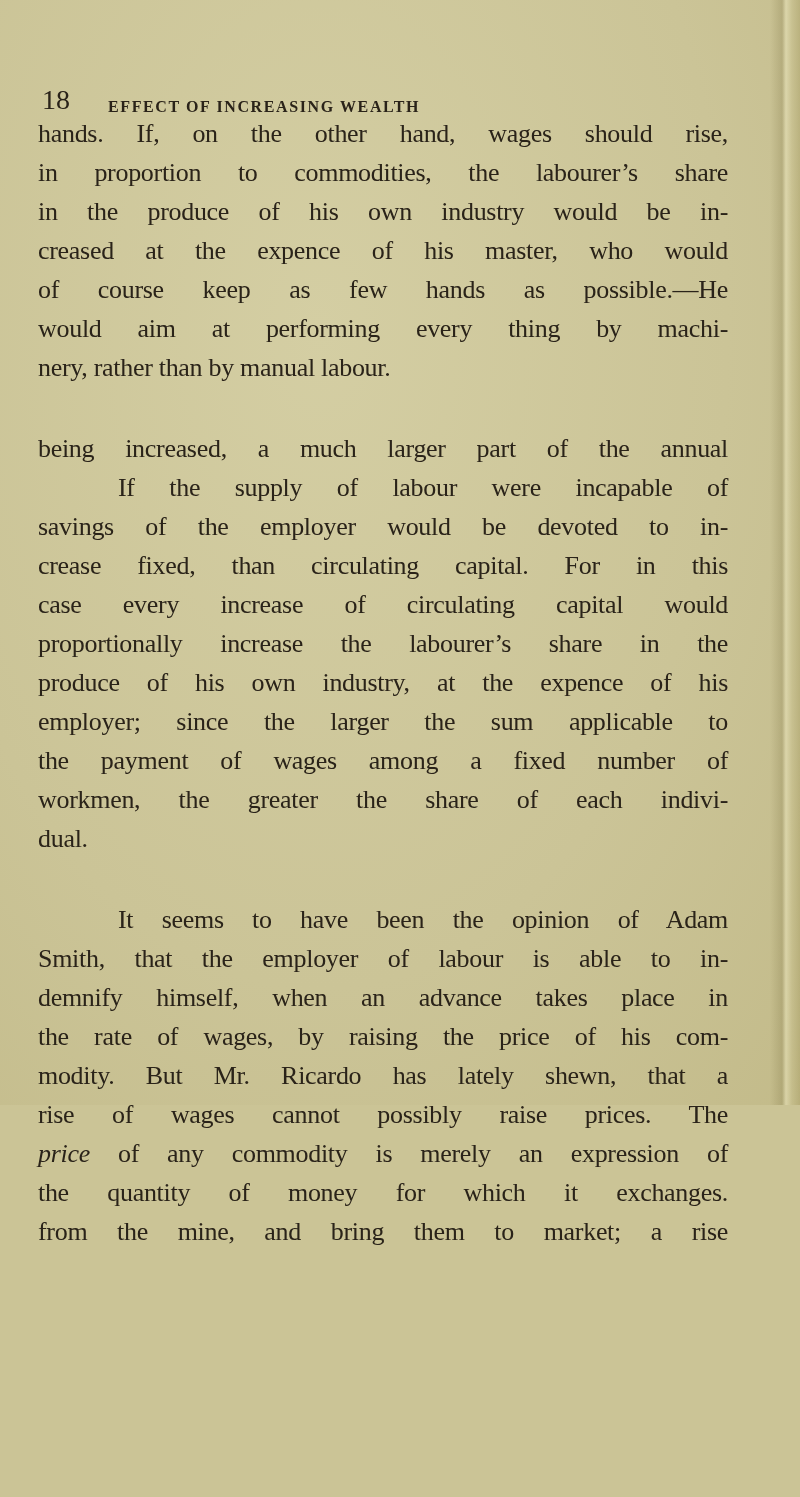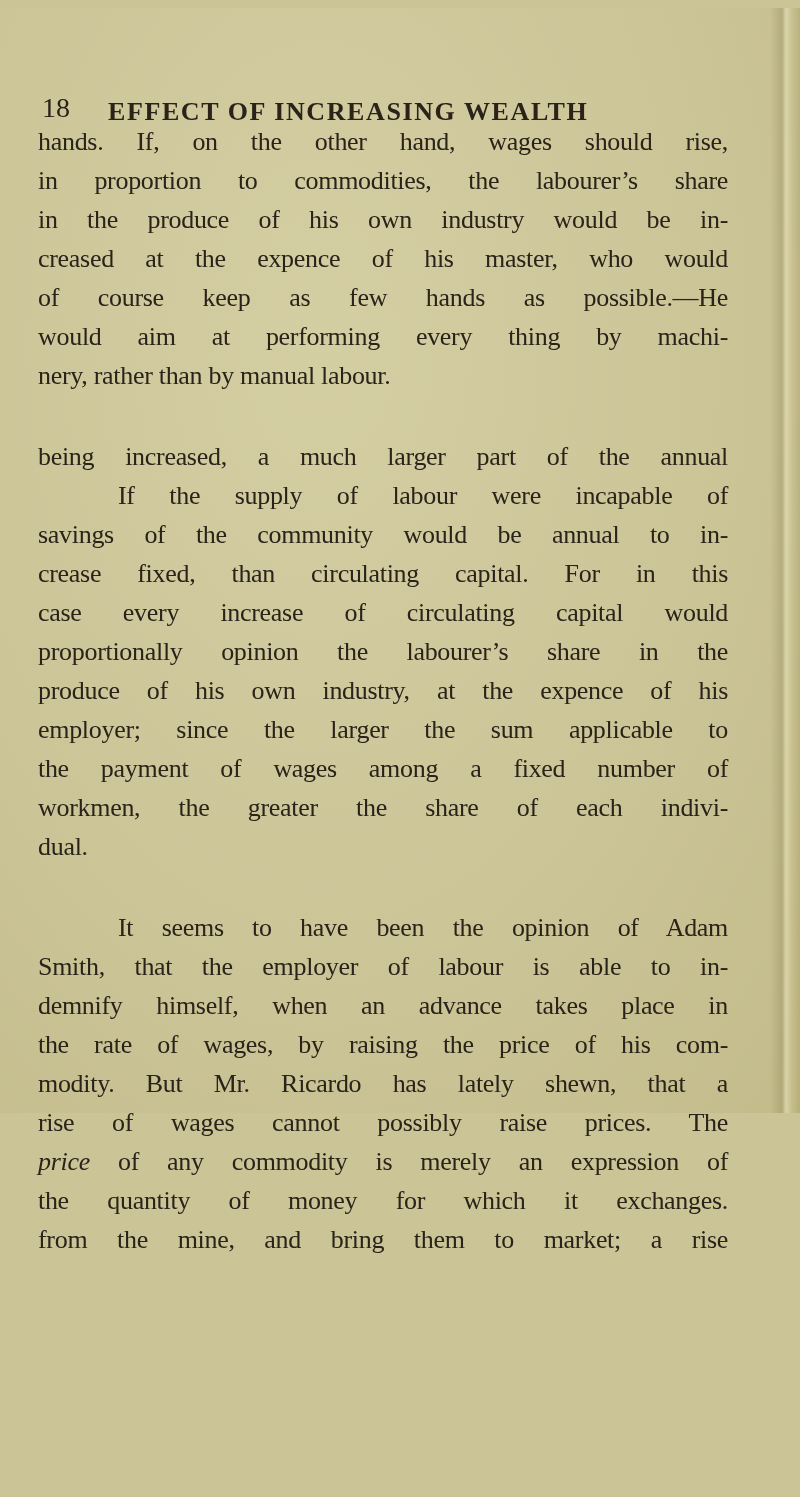--- a/index.html
+++ b/index.html
@@ -15,39 +15,38 @@
       font-family: "Liberation Serif", "DejaVu Serif", serif;
       color: #2a2319;
     }
     .page {
       position: absolute;
       left: 0; top: 0;
       width: 800px; height: 1105px;
       background:
         linear-gradient(to right, rgba(0,0,0,0) 0px, rgba(0,0,0,0) 770px, rgba(120,110,60,0.25) 782px, rgba(235,230,190,0.55) 786px, rgba(200,192,140,0.3) 792px, rgba(160,150,90,0.35) 800px),
         radial-gradient(ellipse at 40% 30%, #d4cea3 0%, #cbc497 60%, #c3bb8a 100%);
-      margin-top: 8px;
     }
     .running-head {
       position: absolute;
       top: 84px;
       left: 42px;
       width: 640px;
       height: 40px;
       display: flex;
       align-items: baseline;
     }
     .page-number {
       font-size: 28px;
       font-weight: normal;
       letter-spacing: 0px;
     }
     .running-title {
       margin-left: 38px;
-      font-size: 26px;
+      font-size: 16px;
       font-weight: bold;
       letter-spacing: 1.6px;
       position: relative;
       top: 3px;
     }
     .body-text {
       position: absolute;
       left: 38px;
       top: 114px;
       width: 690px;
@@ -98,24 +97,24 @@
       <span class="line">of course keep as few hands as possible.—He</span>
       <span class="line">would aim at performing every thing by machi-</span>
       <span class="line last">nery, rather than by manual labour.</span>
     </p>
 
     <div class="para-gap"></div>
 
     <p class="para">
       <span class="line">being increased, a much larger part of the annual</span>
       <span class="line indent">If the supply of labour were incapable of</span>
-      <span class="line">savings of the community would be annual to in-</span>
+      <span class="line">savings of the employer would be devoted to in-</span>
       <span class="line">crease fixed, than circulating capital.  For in this</span>
       <span class="line">case every increase of circulating capital would</span>
-      <span class="line">proportionally opinion the labourer’s share in the</span>
+      <span class="line">proportionally increase the labourer’s share in the</span>
       <span class="line">produce of his own industry, at the expence of his</span>
       <span class="line">employer; since the larger the sum applicable to</span>
       <span class="line">the payment of wages among a fixed number of</span>
       <span class="line">workmen, the greater the share of each indivi-</span>
       <span class="line last">dual.</span>
     </p>
 
     <div class="para-gap"></div>
 
     <p class="para">

